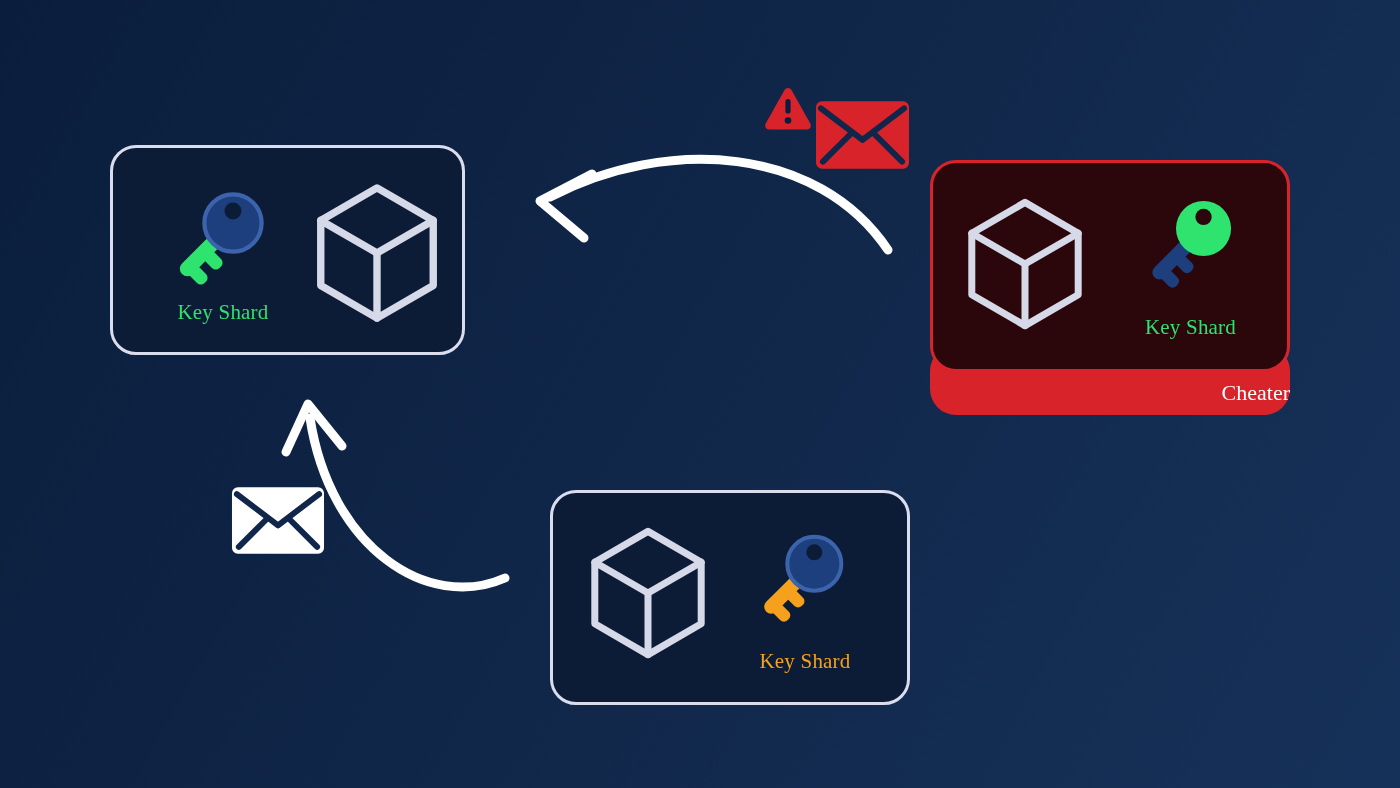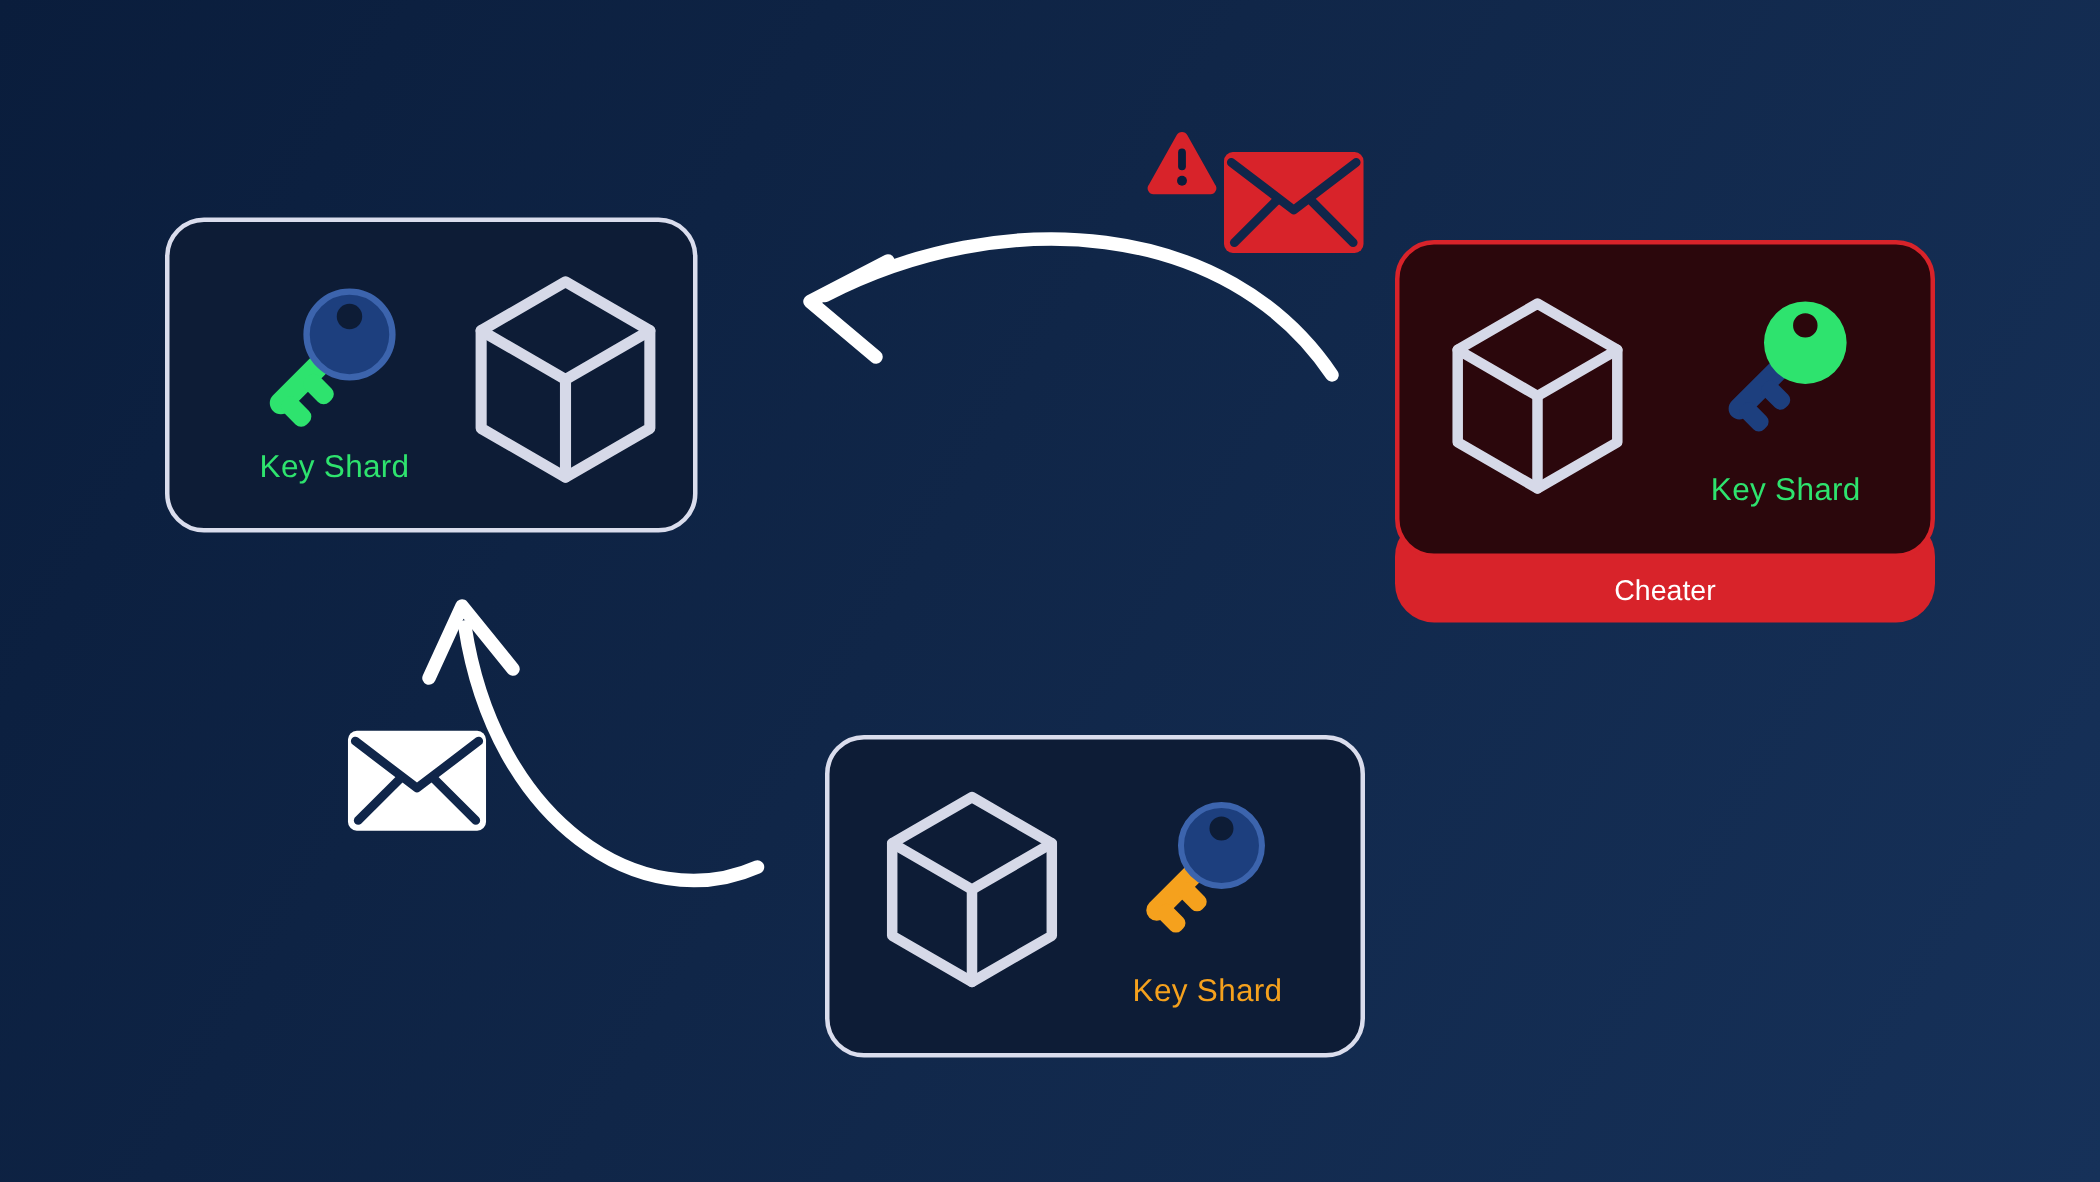--- a/index.html
+++ b/index.html
@@ -16,39 +16,39 @@
     --cube-stroke:#d6d9e8;
     --white:#ffffff;
   }
   *{margin:0;padding:0;box-sizing:border-box;}
   html,body{width:1400px;height:788px;overflow:hidden;}
   body{
     font-family:"Liberation Sans", sans-serif;
     background:linear-gradient(120deg, var(--background-start) 0%, #102648 45%, var(--background-end) 100%);
     position:relative;
   }
-  .canvas{position:absolute;inset:0;}
+  .canvas{position:absolute;inset:0;font-family:Liberation Serif, serif;}
 
   .node{
     position:absolute;
     background:var(--card-navy);
     border:3px solid var(--card-border);
     border-radius:26px;
   }
   .node-top{left:110px;top:145px;width:355px;height:210px;}
   .node-bottom{left:550px;top:490px;width:360px;height:215px;}
 
   .cheater-wrap{position:absolute;left:930px;top:160px;width:360px;height:255px;}
   .cheater-banner{
     position:absolute;left:0;right:0;bottom:0;height:70px;
     background:var(--red);border-radius:26px;
   }
   .cheater-banner .banner-label{
     position:absolute;left:0;right:0;bottom:9px;
-    text-align:center;color:var(--white);font-size:19px;font-weight:500;
+    text-align:right;color:var(--white);font-size:22px;font-weight:500;
   }
   .cheater-panel{
     position:absolute;left:0;top:0;width:360px;height:212px;
     background:var(--cheater-bg);
     border:3px solid var(--red);
     border-radius:26px;
   }
 
   .abs{position:absolute;}
   .icon-svg{display:block;width:100%;height:100%;}

